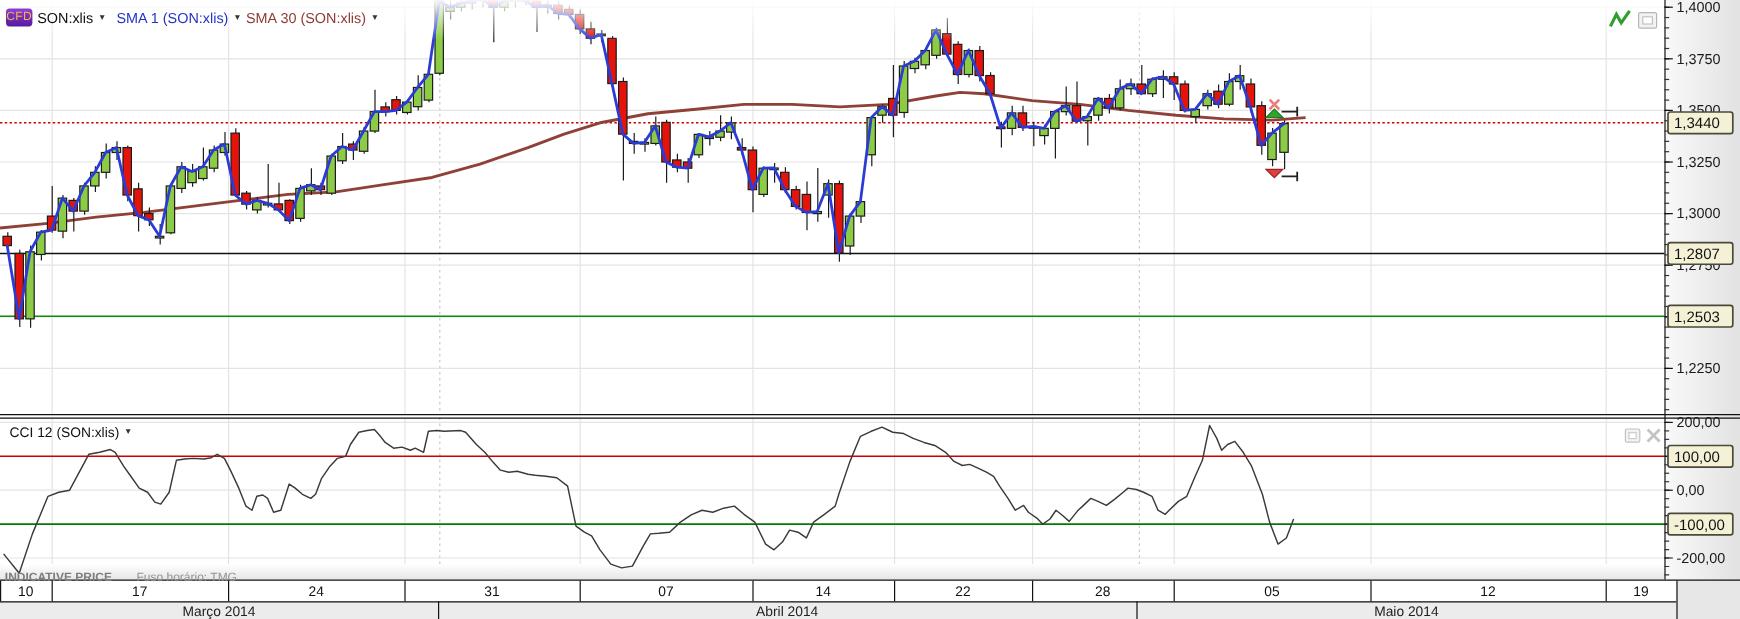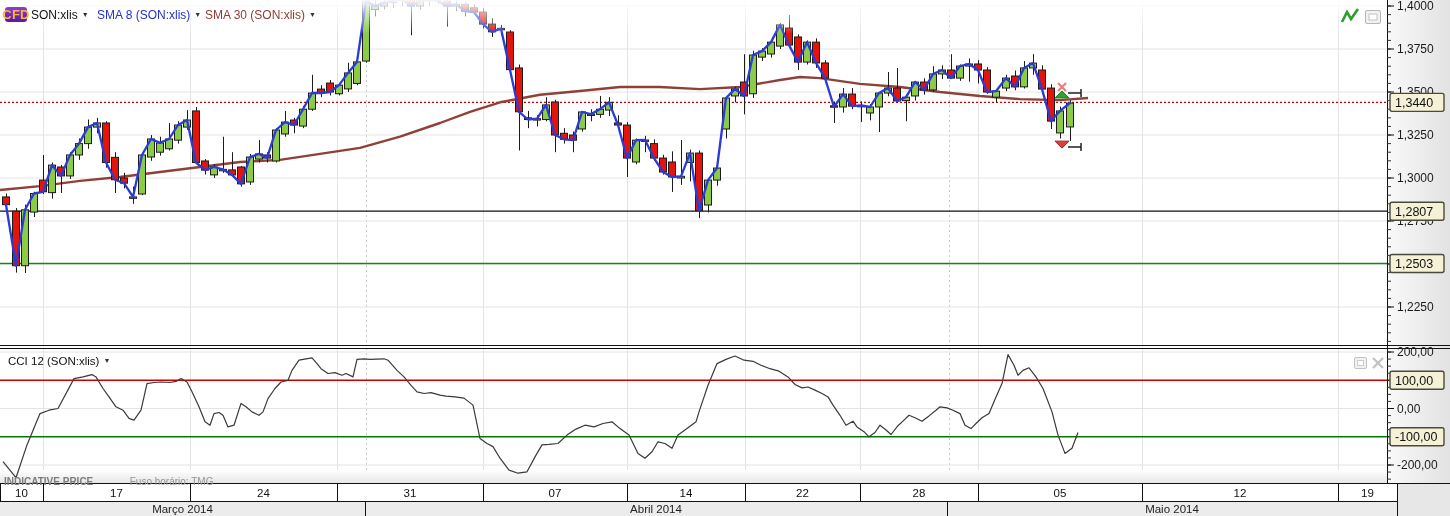--- a/index.html
+++ b/index.html
@@ -3,21 +3,21 @@
 <meta charset="utf-8">
 <style>
   html,body{margin:0;padding:0;background:#fff;}
   #stage{position:relative;width:1450px;height:516px;background:#fff;overflow:hidden;
          font-family:"Liberation Sans", sans-serif; -webkit-font-smoothing:antialiased;}
   svg{position:absolute;left:0;top:0;display:block;}
   .ov{position:absolute;white-space:nowrap;}
   .legend-item{font-size:12px;}
   .dd{font-size:7px;vertical-align:2px;margin-left:4px;color:#333;}
   .badge{position:absolute;left:5px;top:7px;width:22px;height:15px;border-radius:3px;
-         background:linear-gradient(#8a3fd6,#551c9c);color:#ffb33c;font-size:13px;font-weight:bold;
+         background:linear-gradient(#8a3fd6,#551c9c);color:#ffb33c;font-size:10px;font-weight:normal;
          display:flex;align-items:center;justify-content:center;letter-spacing:.3px;}
   .footer-txt{font-size:10px;color:#8b8b8b;}
 </style>
 </head>
 <body>
 
 <div id="stage">
   <svg id="chart-svg" width="1450" height="516">
       <defs>
         <linearGradient id="axg" x1="0" y1="0" x2="1" y2="0">
@@ -723,21 +723,21 @@
         <line x1="1397.5" y1="501" x2="1397.5" y2="516" stroke="#111"></line>
         <text x="1172" y="513" text-anchor="middle" font-size="11.5" font-family="Liberation Sans, sans-serif" fill="#222">Maio 2014</text>
       </g>
     </svg>
 
   <div class="badge">CFD</div>
   <div class="ov legend-item" style="left:31px;top:8px;color:#111;">
     <span>SON:xlis</span><span class="dd">▼</span>
   </div>
   <div class="ov legend-item" style="left:97px;top:8px;color:#2433C8;">
-    <span>SMA 8 (SON:xlis)</span><span class="dd">▼</span>
+    <span>SMA 1 (SON:xlis)</span><span class="dd">▼</span>
   </div>
   <div class="ov legend-item" style="left:205px;top:8px;color:#8F3B35;">
     <span>SMA 30 (SON:xlis)</span><span class="dd">▼</span>
   </div>
 
   <svg class="ov" style="left:1338px;top:5px;" width="48" height="22">
     <polyline points="4,17 9,7 13,14 20,4" fill="none" stroke="#2E9E2E" stroke-width="2.6"></polyline>
     <g>
       <rect x="27.5" y="5.5" width="15" height="13" rx="1.5" fill="#f2f2f2" stroke="#b5b5b5"></rect>
       <rect x="31" y="9" width="8" height="6" fill="#ffffff" stroke="#c2c2c2"></rect>
@@ -753,15 +753,15 @@
       <rect x="5.5" y="6.5" width="6" height="5" fill="#ffffff" stroke="#cccccc"></rect>
     </g>
     <g>
       <line x1="21" y1="4" x2="31" y2="14" stroke="#c4c4c4" stroke-width="2.4"></line>
       <line x1="31" y1="4" x2="21" y2="14" stroke="#c4c4c4" stroke-width="2.4"></line>
     </g>
   </svg>
 
   <div class="ov" style="left:4px;top:471px;">
     <span class="footer-txt" style="color:#7d7d7d;font-weight:bold;">INDICATIVE PRICE</span>
-    <span class="footer-txt" style="margin-left:32px;color:#949494;">Fuso horário: TMG</span>
+    <span class="footer-txt" style="margin-left:16px;color:#949494;">Fuso horário: TMG</span>
   </div>
 </div>
 
 </body></html>

